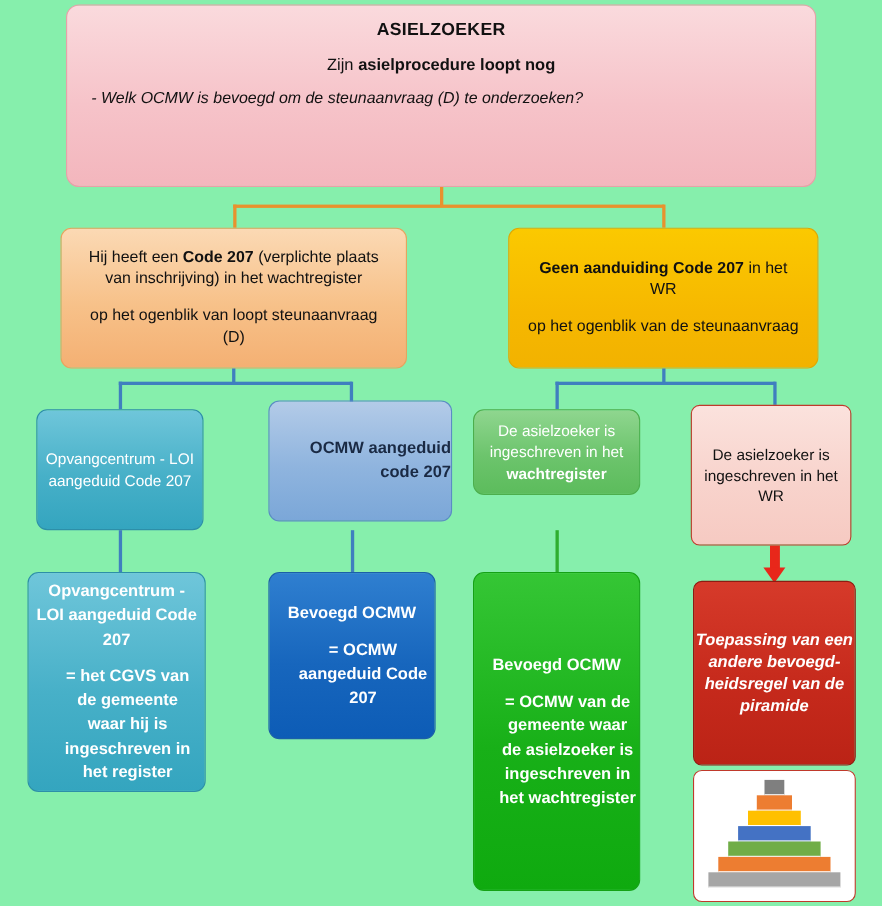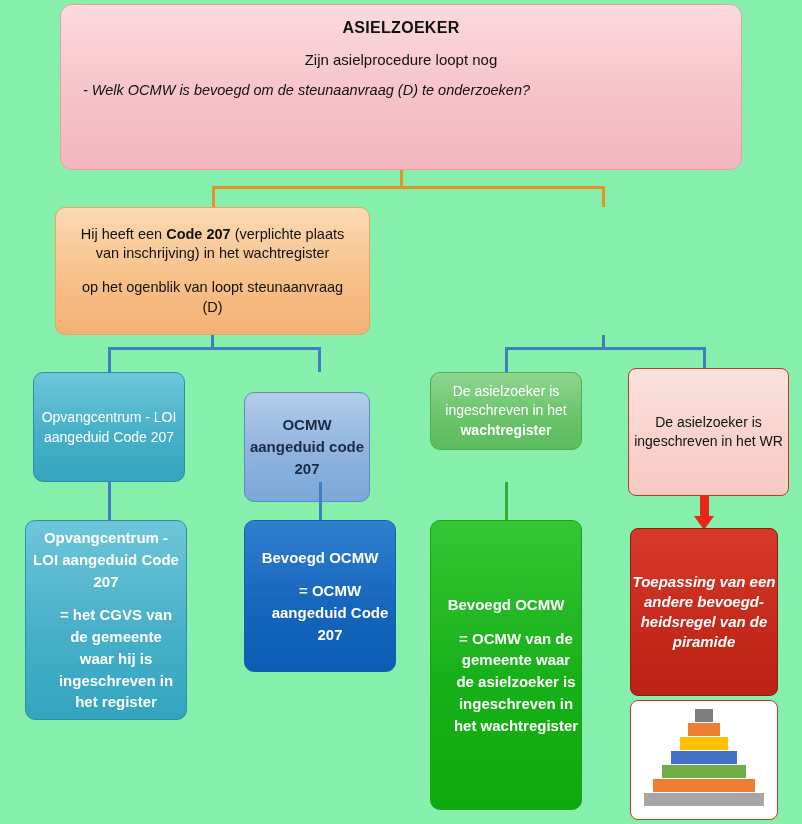--- a/index.html
+++ b/index.html
@@ -46,21 +46,21 @@
     font-size: 16px;
     text-align: center;
     letter-spacing: .3px;
     margin-top: 4px;
   }
   #top-sub {
     text-align: center;
     font-size: 15px;
     margin-top: 14px;
   }
-  #top-sub b { font-weight: normal; margin-top: 36px; }
+  #top-sub b { font-weight: bold; margin-top: 36px; }
   .top-italic {
     font-style: italic;
     font-size: 14.5px;
     text-align: left;
     margin-left: 4px;
   }
   #top-line1 { margin-top: 34px; }
   #top-line2 { margin-top: 14px; }
 
   
@@ -96,45 +96,46 @@
     width: 152px;
     height: 110px;
     border: 1px solid #2d8fa8;
     background: linear-gradient(180deg, #6fc6da 0%, #47b0c8 55%, #34a5bf 100%);
     color: #ffffff;
     font-size: 14px;
     line-height: 1.45;
   }
   #lvl3-b {
     left: 244px;
-    top: 392px;
-    width: 126px;
+    top: 364px;
+    width: 167px;
     height: 110px;
     border: 1px solid #5b8cc4;
     background: linear-gradient(180deg, #b3cbe8 0%, #8fb4de 55%, #7ba7d8 100%);
     color: #1a2a44;
     font-weight: bold;
     font-size: 15px;
     line-height: 1.45;
+    text-align: right;
   }
   #lvl3-c {
     left: 430px;
     top: 372px;
     width: 152px;
     height: 78px;
     border: 1px solid #4cae4c;
     background: linear-gradient(180deg, #8fd68f 0%, #6cc46c 55%, #5cbc5c 100%);
     color: #ffffff;
     font-size: 14px;
     line-height: 1.4;
   }
   #lvl3-d {
     left: 628px;
     top: 368px;
-    width: 161px;
+    width: 146px;
     height: 128px;
     border: 1.5px solid #c0392b;
     background: linear-gradient(180deg, #fbe2dd 0%, #f8d3cc 55%, #f6cac2 100%);
     color: #111111;
     font-size: 14px;
     line-height: 1.35;
     border-radius: 8px;
     text-align: center;
   }
   #lvl3-d b { font-weight: bold; }
@@ -273,20 +274,24 @@
   <div class="conn v orange" style="left:400px; top:170px; width:2.5px; height:18px;"></div>
   <div class="conn h orange" style="left:212px; top:186px; width:392px; height:2.5px;"></div>
   <div class="conn v orange" style="left:212px; top:186px; width:2.5px; height:21px;"></div>
   <div class="conn v orange" style="left:602px; top:186px; width:2.5px; height:21px;"></div>
 
   <div class="box" id="lvl2-left">
     <p class="lvl2-p"><span>Hij heeft een </span><b>Code 207</b><span> (verplichte plaats van inschrijving) in het wachtregister</span></p>
     <p class="lvl2-p">op het ogenblik van loopt steunaanvraag (D)</p>
   </div>
 
+  <div class="box" id="lvl2-right">
+    <p class="lvl2-p"><b>Geen aanduiding Code 207</b><span> in het WR</span></p>
+    <p class="lvl2-p">op het ogenblik van de steunaanvraag</p>
+  </div>
 
   <div class="conn v blue" style="left:211px; top:335px; width:2.5px; height:14px;"></div>
   <div class="conn h blue" style="left:108px; top:347px; width:212px; height:2.5px;"></div>
   <div class="conn v blue" style="left:108px; top:347px; width:2.5px; height:25px;"></div>
   <div class="conn v blue" style="left:318px; top:347px; width:2.5px; height:25px;"></div>
 
   <div class="conn v blue" style="left:602px; top:335px; width:2.5px; height:14px;"></div>
   <div class="conn h blue" style="left:505px; top:347px; width:200px; height:2.5px;"></div>
   <div class="conn v blue" style="left:505px; top:347px; width:2.5px; height:25px;"></div>
   <div class="conn v blue" style="left:703px; top:347px; width:2.5px; height:21px;"></div>

